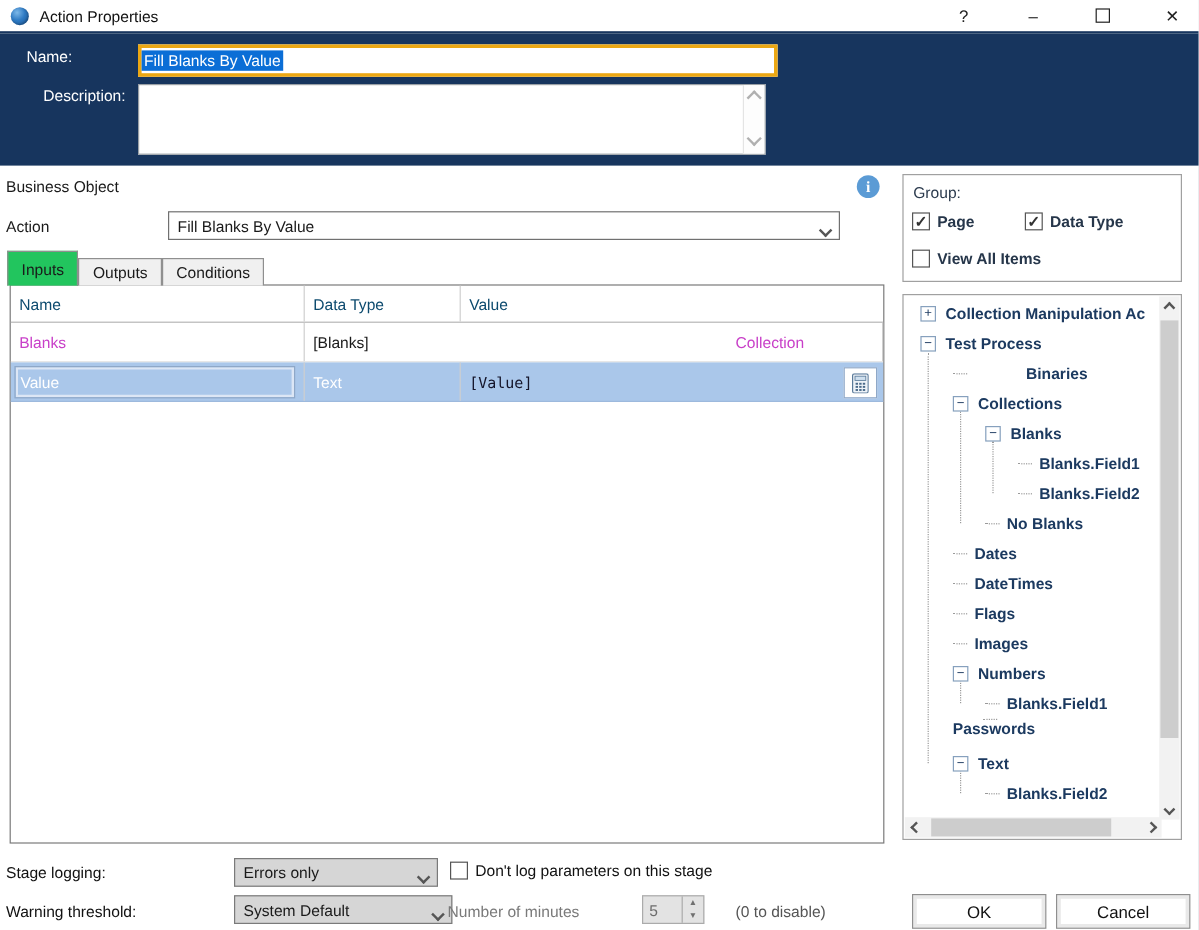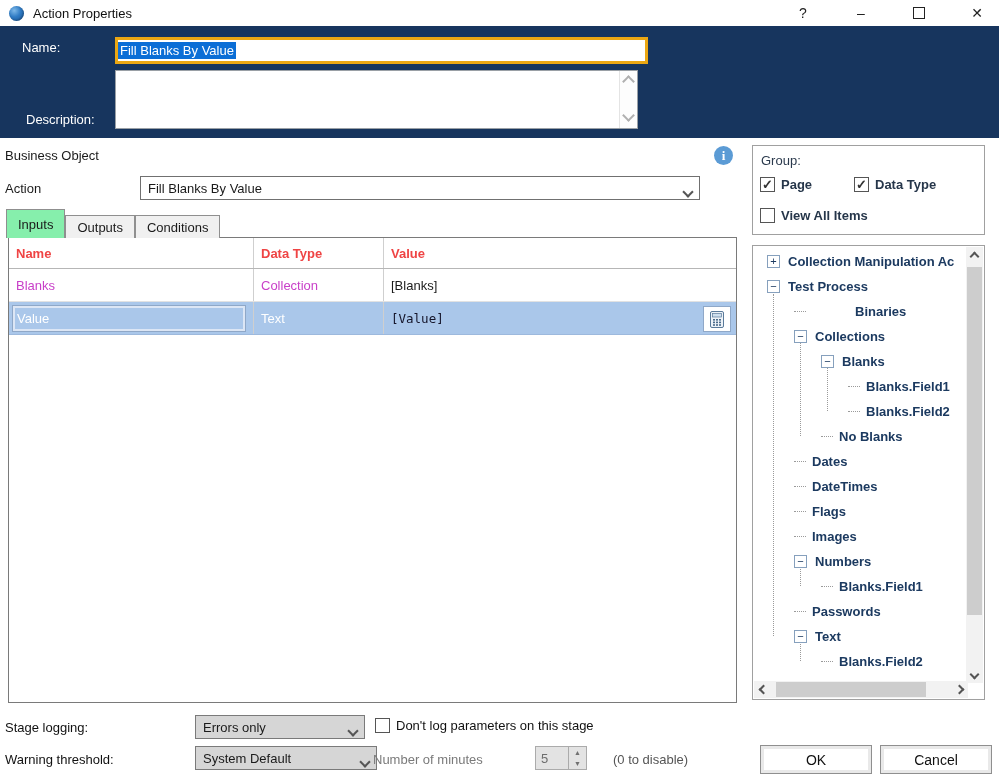--- a/index.html
+++ b/index.html
@@ -27,29 +27,29 @@
 
   
   .combo{position:absolute;height:24px;background:#fff;border:1px solid #707070;display:flex;align-items:center;padding:0 22px 0 7px;box-sizing:border-box;}
   .combo .chevwrap{position:absolute;right:7px;top:7px;}
   .combo.gray{background:#d6d6d6;border-color:#7a7a7a;}
   .info-circle{position:absolute;width:19px;height:19px;border-radius:50%;background:#5b9bd5;color:#fff;font-weight:bold;font-size:13px;display:flex;align-items:center;justify-content:center;font-family:"Liberation Serif",serif;}
 
   
   .tabs{position:absolute;left:6px;top:209px;height:29px;display:flex;align-items:flex-end;z-index:3;}
   .tab{border:1px solid #8f8f8f;border-bottom:none;background:#f0f0f0;height:22px;padding:0 11px;display:flex;align-items:center;font-size:13px;}
-  .tab.active{background:#86efac;height:28px;position:relative;z-index:4;}
+  .tab.active{background:#22c55e;height:28px;position:relative;z-index:4;}
 
   
   .panel{position:absolute;left:8px;top:237px;width:729px;height:466px;border:1px solid #7a7a7a;background:#fff;box-sizing:border-box;z-index:2;}
   .trow{display:flex;width:100%;box-sizing:border-box;}
   .trow .cell{box-sizing:border-box;padding:0 7px;display:flex;align-items:center;border-right:1px solid #cfcfcf;overflow:hidden;white-space:nowrap;}
   .c-name{width:245px;} .c-type{width:130px;} .c-val{flex:1;border-right:none !important;}
   .thead{height:31px;border-bottom:1px solid #b6b6b6;}
-  .thead .cell{color:#ef4444;font-weight:bold;}
+  .thead .cell{color:#0c4a6e;}
   .drow{height:33px;border-bottom:1px solid #e2e2e2;}
   .drow.selected{background:#aac7ea;color:#fff;border-bottom:1px solid #9db9dd;position:relative;}
   .param{color:#c83fc8;}
   .focusbox{display:flex;align-items:center;box-sizing:border-box;width:237px;height:27px;margin-left:-4px;padding:0 4px;border:1px solid #8fa8c8;box-shadow:inset 0 0 0 2px #dce6f5;color:#fff;}
   .mono{font-family:"DejaVu Sans Mono",monospace;font-size:12.5px;color:#15152a;}
   .calc-btn{position:absolute;right:5px;top:4px;width:26px;height:24px;background:#fff;border:1px solid #8fa8c8;display:flex;align-items:center;justify-content:center;}
 
   
   .groupbox{position:absolute;left:752px;top:145px;width:233px;height:90px;border:1px solid #a0a0a0;background:#fff;box-sizing:border-box;}
   .gb-label{position:absolute;left:8px;top:7px;color:#2b3a4d;}
@@ -97,21 +97,21 @@
         </div>
       <div class="caption-btn">✕</div>
     </div>
   </div>
 
   <div class="navy">
     <div class="navy-label" style="left:22px;top:12px;">Name:</div>
     <div class="name-field">
       <span class="name-selected">Fill Blanks By Value</span>
     </div>
-    <div class="navy-label" style="left:26px;top:44px;margin-top:40px;">Description:</div>
+    <div class="navy-label" style="left:36px;top:44px;">Description:</div>
     <div class="desc-field">
       <span></span>
       <div class="desc-scroll">
         <span class="chev up abs" style="left:4px;top:6px;"></span>
         <span class="chev down abs" style="left:4px;bottom:8px;"></span>
       </div>
     </div>
   </div>
 
   <div class="abs" style="left:5px;top:148px;">Business Object</div>
@@ -131,22 +131,22 @@
 
   <div class="panel">
     <div class="trow thead">
       <div class="cell c-name">Name</div>
       <div class="cell c-type">Data Type</div>
       <div class="cell c-val">Value</div>
     </div>
     <div id="table-rows">
         <div class="trow drow">
           <div class="cell c-name param">Blanks</div>
+          <div class="cell c-val">[Blanks]</div>
           <div class="cell c-type param">Collection</div>
-          <div class="cell c-val">[Blanks]</div>
         </div>
         <div class="trow drow selected">
           <div class="cell c-name">
             <span class="focusbox">Value</span>
           </div>
           <div class="cell c-type">Text</div>
           <div class="cell c-val mono">[Value]</div>
           <div class="calc-btn">
             <svg class="calc-svg" width="14" height="17" viewBox="0 0 14 17">
               <rect x="0.5" y="0.5" width="13" height="16" rx="1.5" fill="#eef3f8" stroke="#5a7a9a"></rect>
@@ -242,21 +242,21 @@
           <span class="tree-label">Images</span>
         </div>
         <div class="tree-row" style="top: 303px; padding-left: 41px;">
           <span class="expander">−</span>
           <span class="tree-label">Numbers</span>
         </div>
         <div class="tree-row" style="top: 328px; padding-left: 68px;">
           <span class="dash"></span>
           <span class="tree-label">Blanks.Field1</span>
         </div>
-        <div class="tree-row" style="top: 353px; padding-left: 41px;">
+        <div class="tree-row" style="top: 353px; padding-left: 41px; flex-direction: column;">
           <span class="dash"></span>
           <span class="tree-label">Passwords</span>
         </div>
         <div class="tree-row" style="top: 378px; padding-left: 41px;">
           <span class="expander">−</span>
           <span class="tree-label">Text</span>
         </div>
         <div class="tree-row" style="top: 403px; padding-left: 68px;">
           <span class="dash"></span>
           <span class="tree-label">Blanks.Field2</span>

